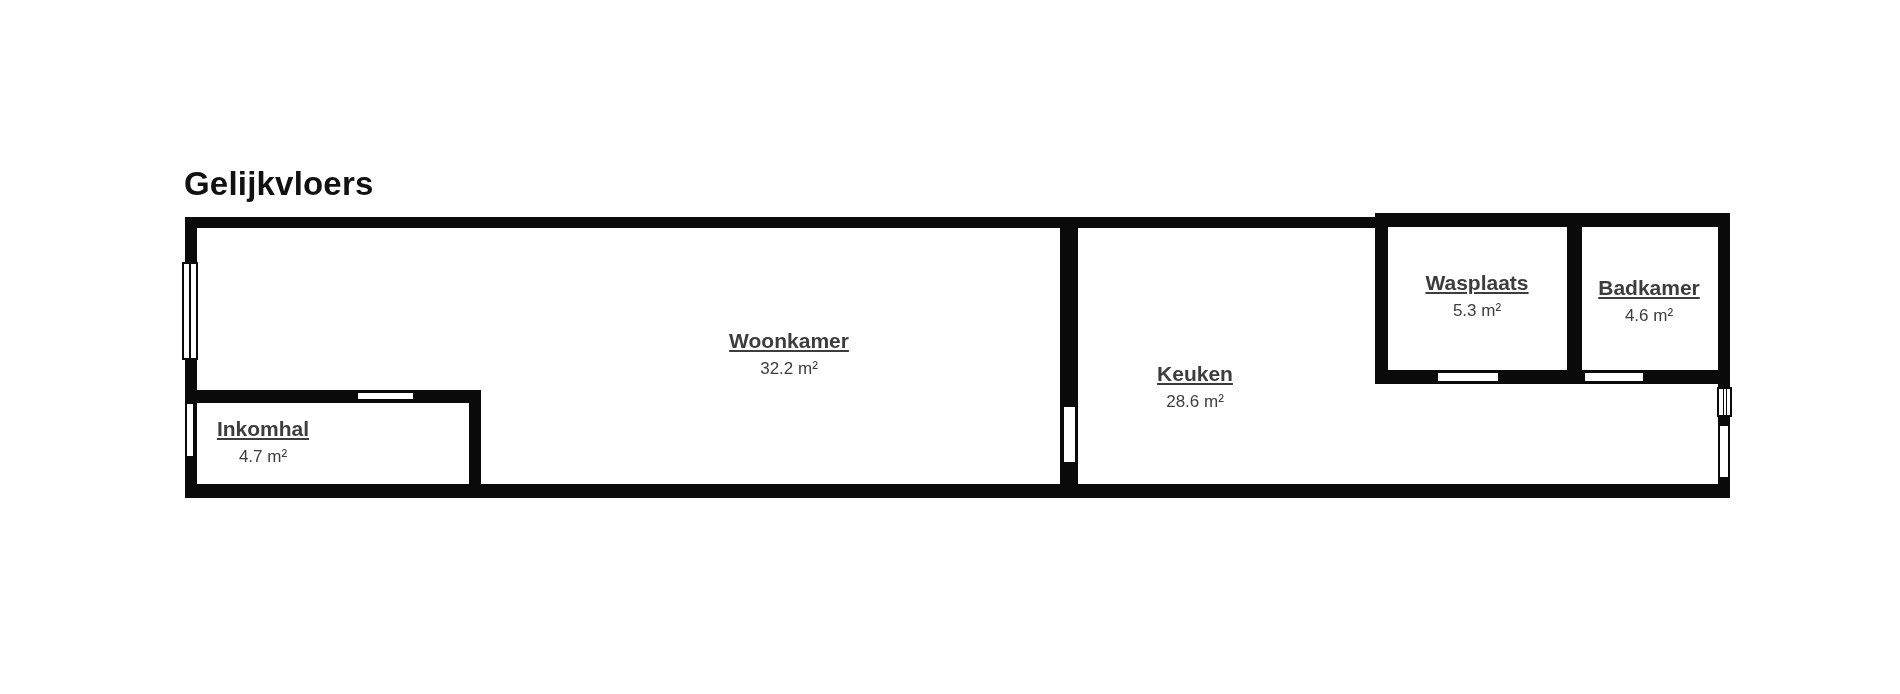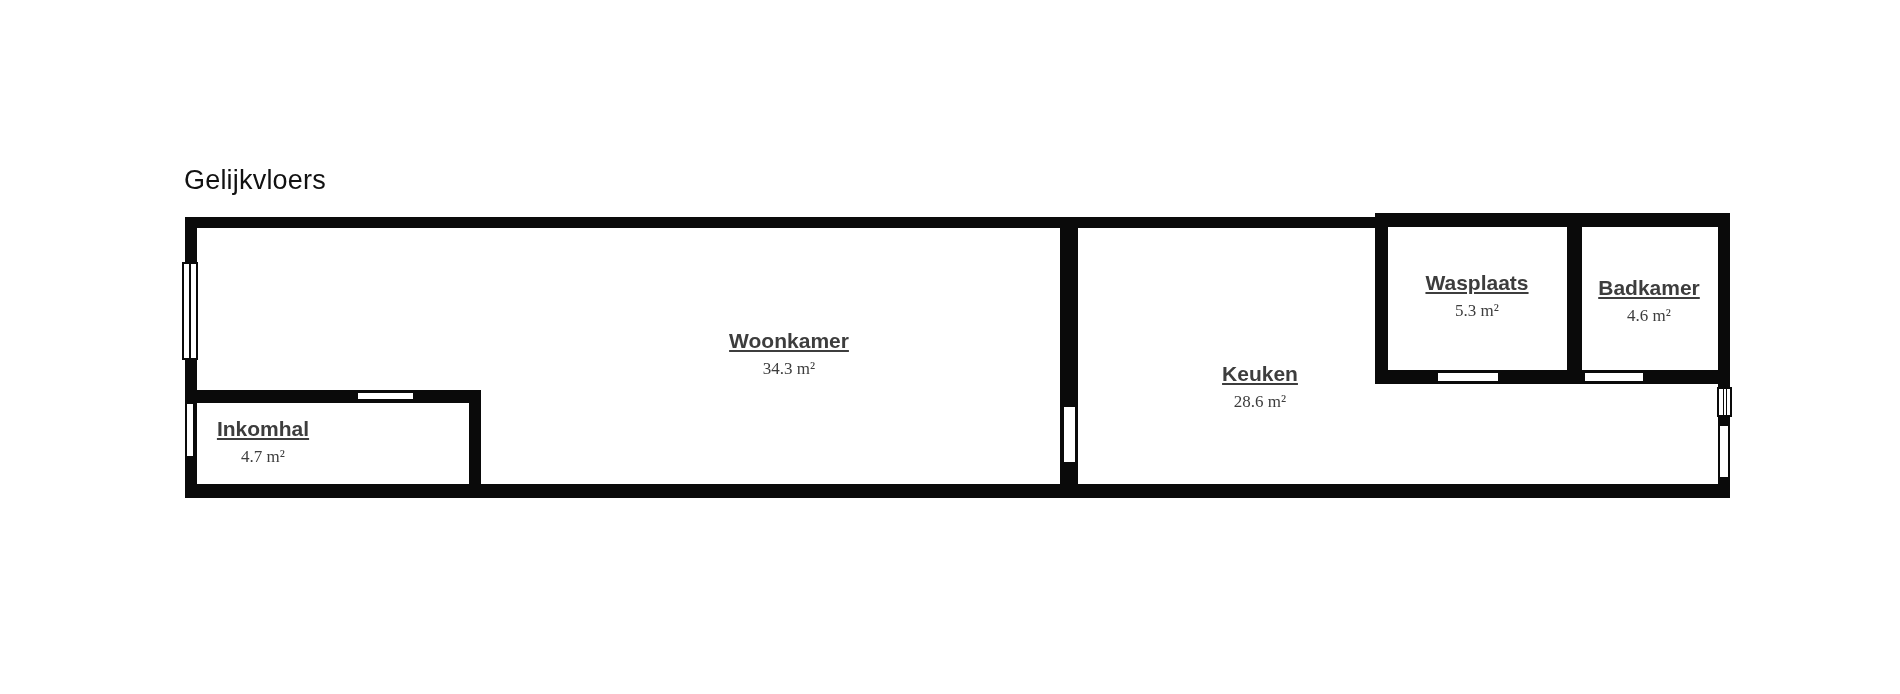--- a/index.html
+++ b/index.html
@@ -12,22 +12,22 @@
     position: relative;
     width: 1900px;
     height: 694px;
     background: var(--background, #ffffff);
     overflow: hidden;
   }
   .plan-title {
     position: absolute;
     left: 184px;
     top: 165px;
-    font-size: 27px;
-    font-weight: 400;
+    font-size: 33px;
+    font-weight: 700;
     letter-spacing: 0.2px;
     color: var(--title, #111111);
     white-space: nowrap;
   }
   .wall {
     position: absolute;
     background: var(--wall, #0a0a0a);
   }
   
   .door-slot {
@@ -62,21 +62,20 @@
     font-size: 21px;
     line-height: 22px;
     font-weight: 700;
     text-decoration: underline;
   }
   .room-area {
     font-size: 17px;
     line-height: 18px;
     margin-top: 8px;
     font-weight: 400;
-    font-family: Liberation Serif, serif;
   }
 </style>
 </head>
 <body>
 
 <div class="canvas">
 
   <div class="plan-title">Gelijkvloers</div>
 
   <div>
@@ -105,29 +104,29 @@
     </div>
     <div class="window thin" style="left:186px; top:403px; width:8px; height:54px;"></div>
     <div class="window" style="left:1717px; top:387px; width:15px; height:30px;">
       <span class="pane-line" style="left:32%; width:1px;"></span>
       <span class="pane-line" style="left:64%; width:1px;"></span>
     </div>
     <div class="window thin" style="left:1719px; top:425px; width:10px; height:53px;"></div>
 
     <div class="room-label" style="left:789px; top:330px;">
       <div class="room-name">Woonkamer</div>
-      <div class="room-area">34.3 m²</div>
+      <div class="room-area">32.2 m²</div>
     </div>
 
     <div class="room-label" style="left:263px; top:418px;text-align:center;">
       <div class="room-name">Inkomhal</div>
       <div class="room-area">4.7 m²</div>
     </div>
 
-    <div class="room-label" style="left:1260px; top:363px;text-align:center;">
+    <div class="room-label" style="left:1195px; top:363px;text-align:center;">
       <div class="room-name">Keuken</div>
       <div class="room-area">28.6 m²</div>
     </div>
 
     <div class="room-label" style="left:1477px; top:272px;">
       <div class="room-name">Wasplaats</div>
       <div class="room-area">5.3 m²</div>
     </div>
 
     <div class="room-label" style="left:1649px; top:277px;">

